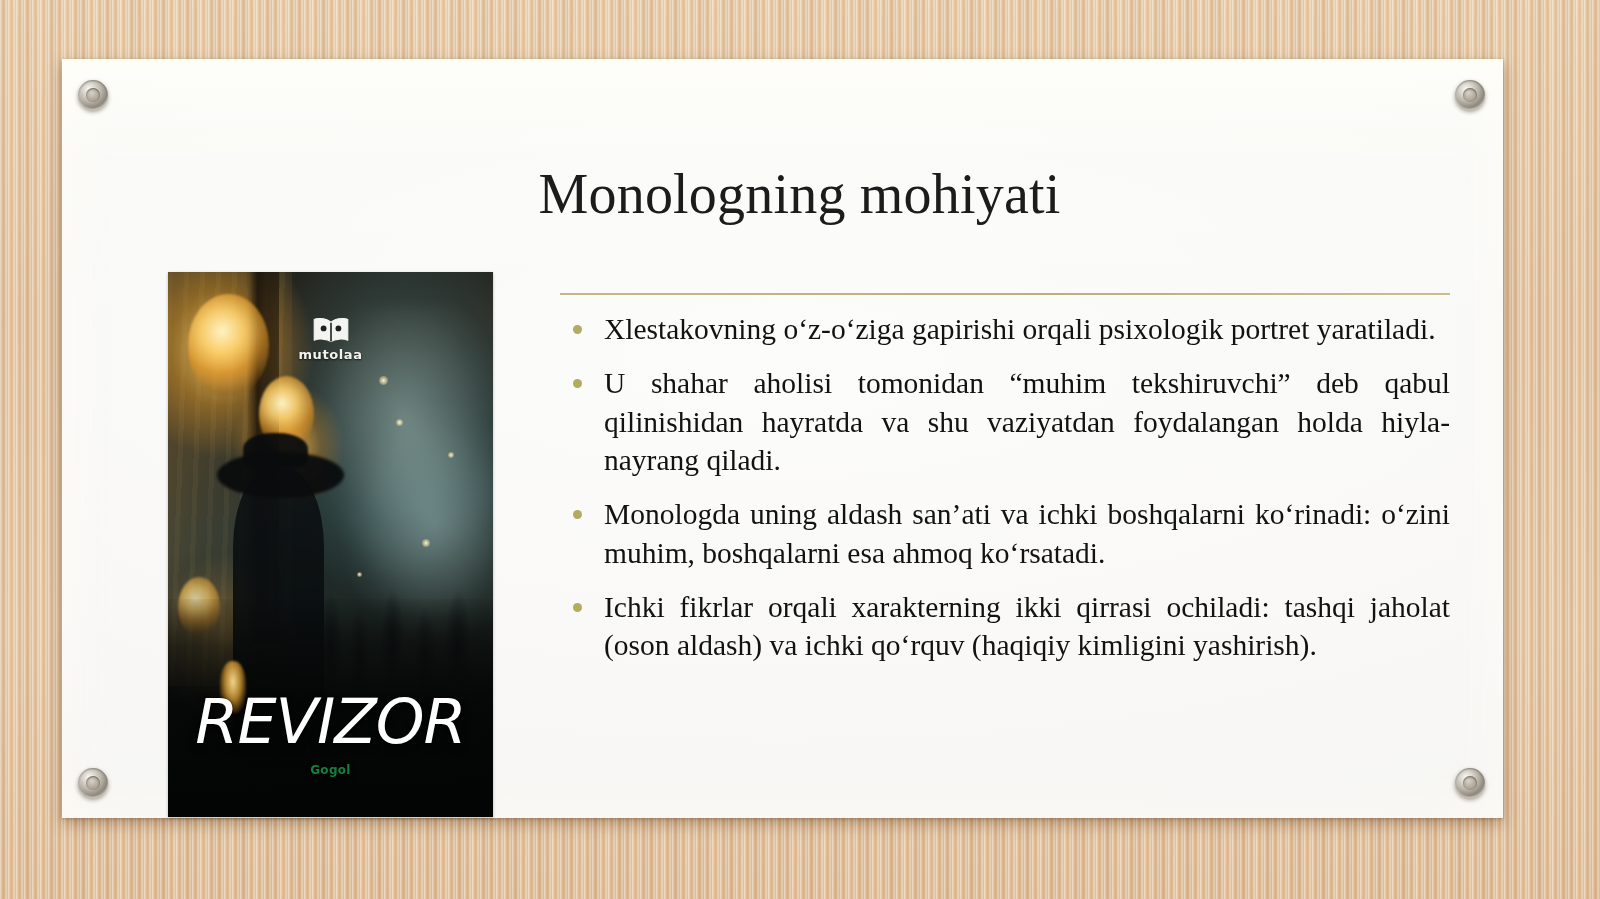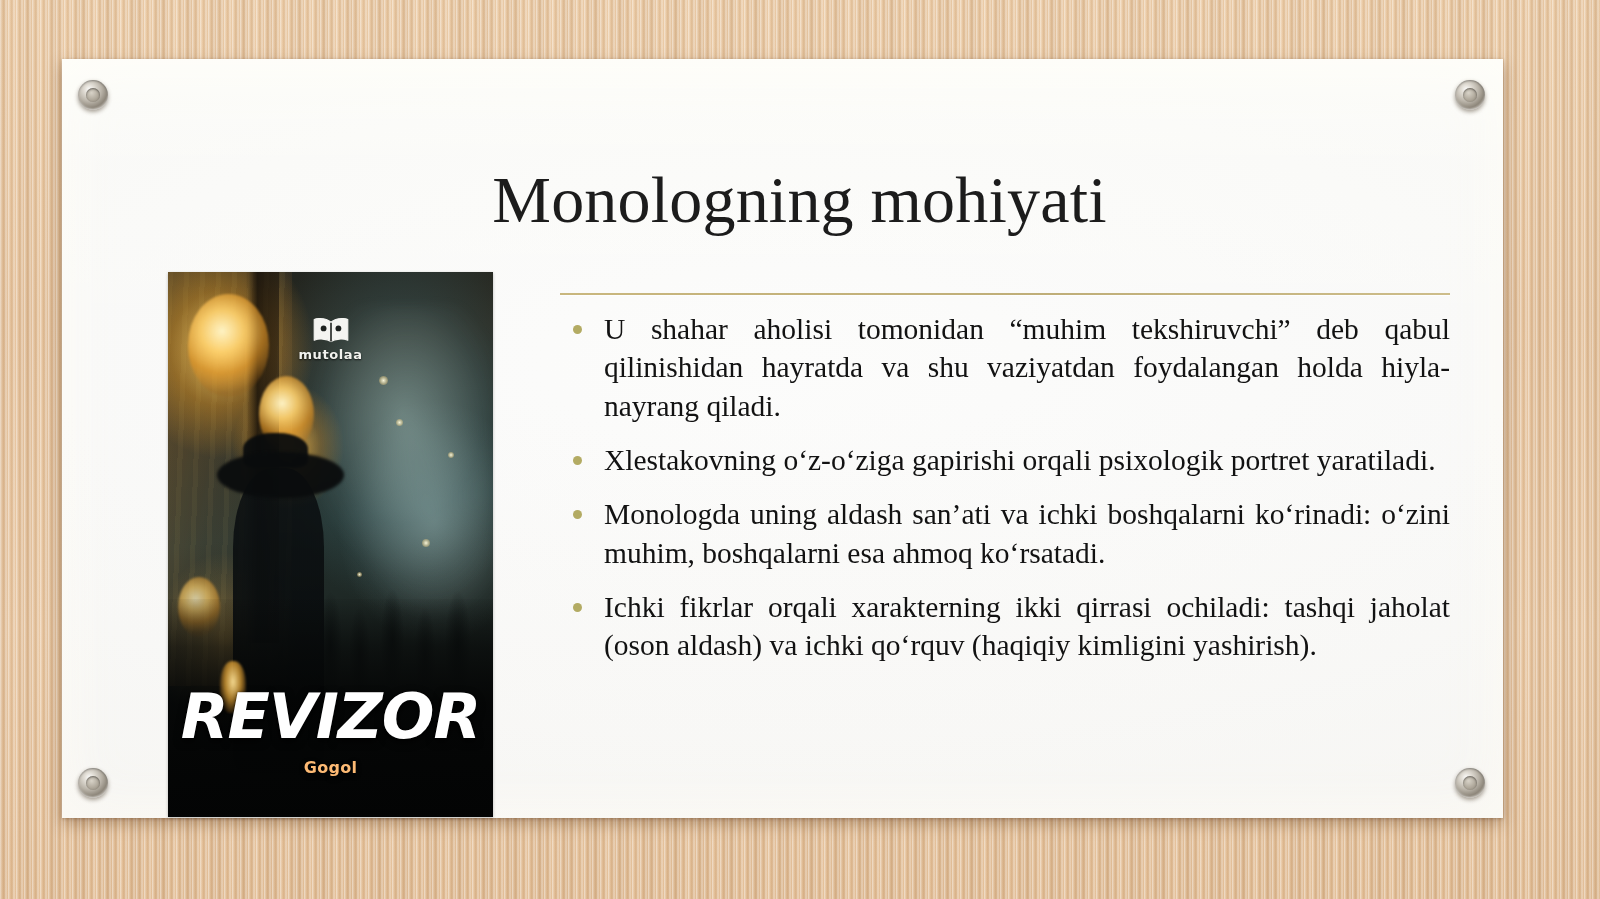--- a/index.html
+++ b/index.html
@@ -87,21 +87,21 @@
   .screw-br { right: 18px; bottom: 20px; }
 
   
   .title {
     position: absolute;
     left: 0;
     right: 0;
     top: 106px;
     text-align: center;
     font-family: "Liberation Serif", serif;
-    font-size: 66px;
+    font-size: 56px;
     line-height: 1.05;
     font-weight: 400;
     color: #1c1c1c;
     letter-spacing: 0.2px;
     padding-left: 34px;
   }
 
   
   .cover {
     position: absolute;
@@ -270,34 +270,34 @@
   }
   
   .cover-title-wrap {
     position: absolute;
     left: 0; right: 0;
     bottom: 40px;
     text-align: center;
   }
   .cover-title {
     font-family: "DejaVu Sans", sans-serif;
-    font-weight: 700;
+    font-weight: 400;
     font-style: italic;
     font-size: 62px;
     line-height: 1;
     letter-spacing: -1px;
     color: #ffffff;
     text-shadow: 0 3px 9px rgba(0,0,0,0.85), 0 0 2px rgba(0,0,0,0.6);
   }
   .cover-author {
     margin-top: 10px;
     font-family: "DejaVu Sans", sans-serif;
     font-weight: 700;
-    font-size: 16px;
-    color: #fdba74;
+    font-size: 12px;
+    color: #15803d;
     letter-spacing: 0.3px;
     text-shadow: 0 2px 5px rgba(0,0,0,0.8);
   }
 
   
   .content {
     position: absolute;
     left: 498px;
     top: 234px;
     width: 890px;
@@ -392,25 +392,25 @@
       <div class="cover-title">REVIZOR</div>
       <div class="cover-author">Gogol</div>
     </div>
   </div>
 
   <div class="content">
     <div class="divider"></div>
     <ul class="bullets">
       <li>
         <span class="dot"></span>
-        <span class="jtext">U shahar aholisi tomonidan “muhim tekshiruvchi” deb qabul qilinishidan hayratda va shu vaziyatdan foydalangan holda hiyla-nayrang qiladi.</span>
+        <span class="jtext">Xlestakovning o‘z-o‘ziga gapirishi orqali psixologik portret yaratiladi.</span>
       </li>
       <li>
         <span class="dot"></span>
-        <span class="jtext">Xlestakovning o‘z-o‘ziga gapirishi orqali psixologik portret yaratiladi.</span>
+        <span class="jtext">U shahar aholisi tomonidan “muhim tekshiruvchi” deb qabul qilinishidan hayratda va shu vaziyatdan foydalangan holda hiyla-nayrang qiladi.</span>
       </li>
       <li>
         <span class="dot"></span>
         <span class="jtext">Monologda uning aldash san’ati va ichki boshqalarni ko‘rinadi: o‘zini muhim, boshqalarni esa ahmoq ko‘rsatadi.</span>
       </li>
       <li>
         <span class="dot"></span>
         <span class="jtext">Ichki fikrlar orqali xarakterning ikki qirrasi ochiladi: tashqi jaholat (oson aldash) va ichki qo‘rquv (haqiqiy kimligini yashirish).</span>
       </li>
     </ul>

